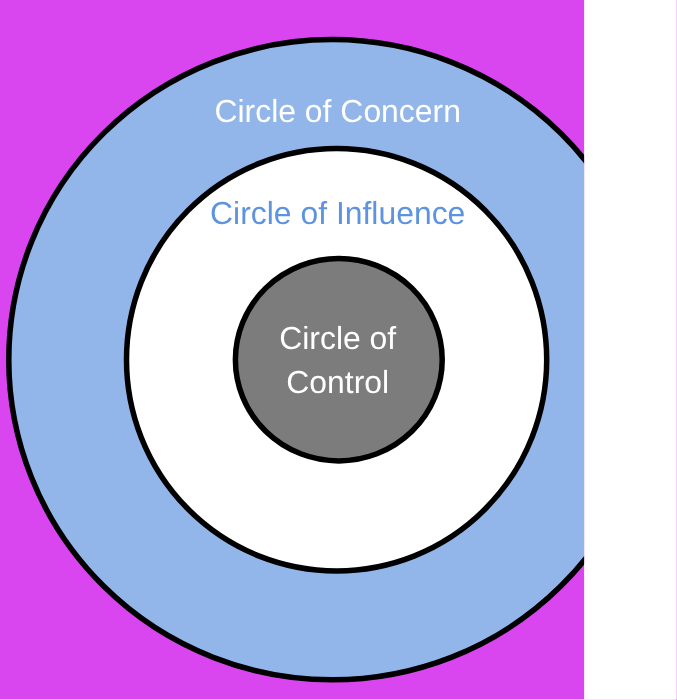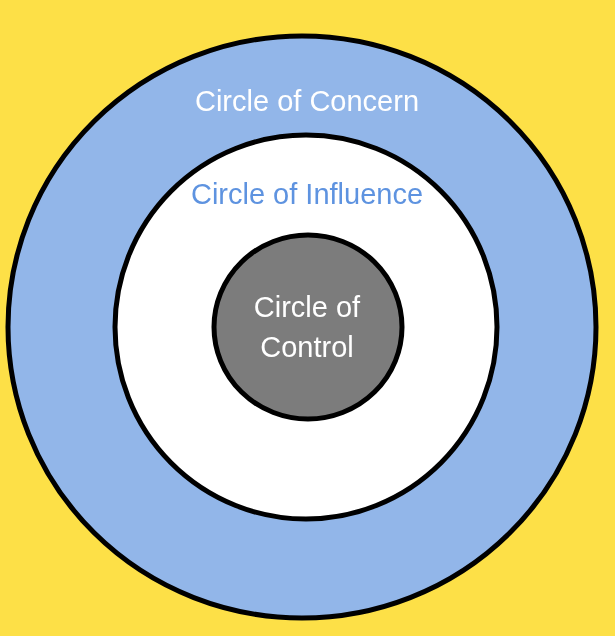--- a/index.html
+++ b/index.html
@@ -2,23 +2,23 @@
 <html><head>
 <meta charset="utf-8">
 <style>
   html, body {
     margin: 0;
     padding: 0;
     background: #ffffff;
   }
   .stage {
     position: relative;
-    width: 615px;
+    width: 531px;
     height: 636px;
-    background: #fde047;
+    background: #d946ef;
     overflow: hidden;
   }
   svg text {
     font-family: "Liberation Sans", sans-serif;
     font-size: 29px;
     text-anchor: middle;
   }
 </style>
 </head>
 <body>

